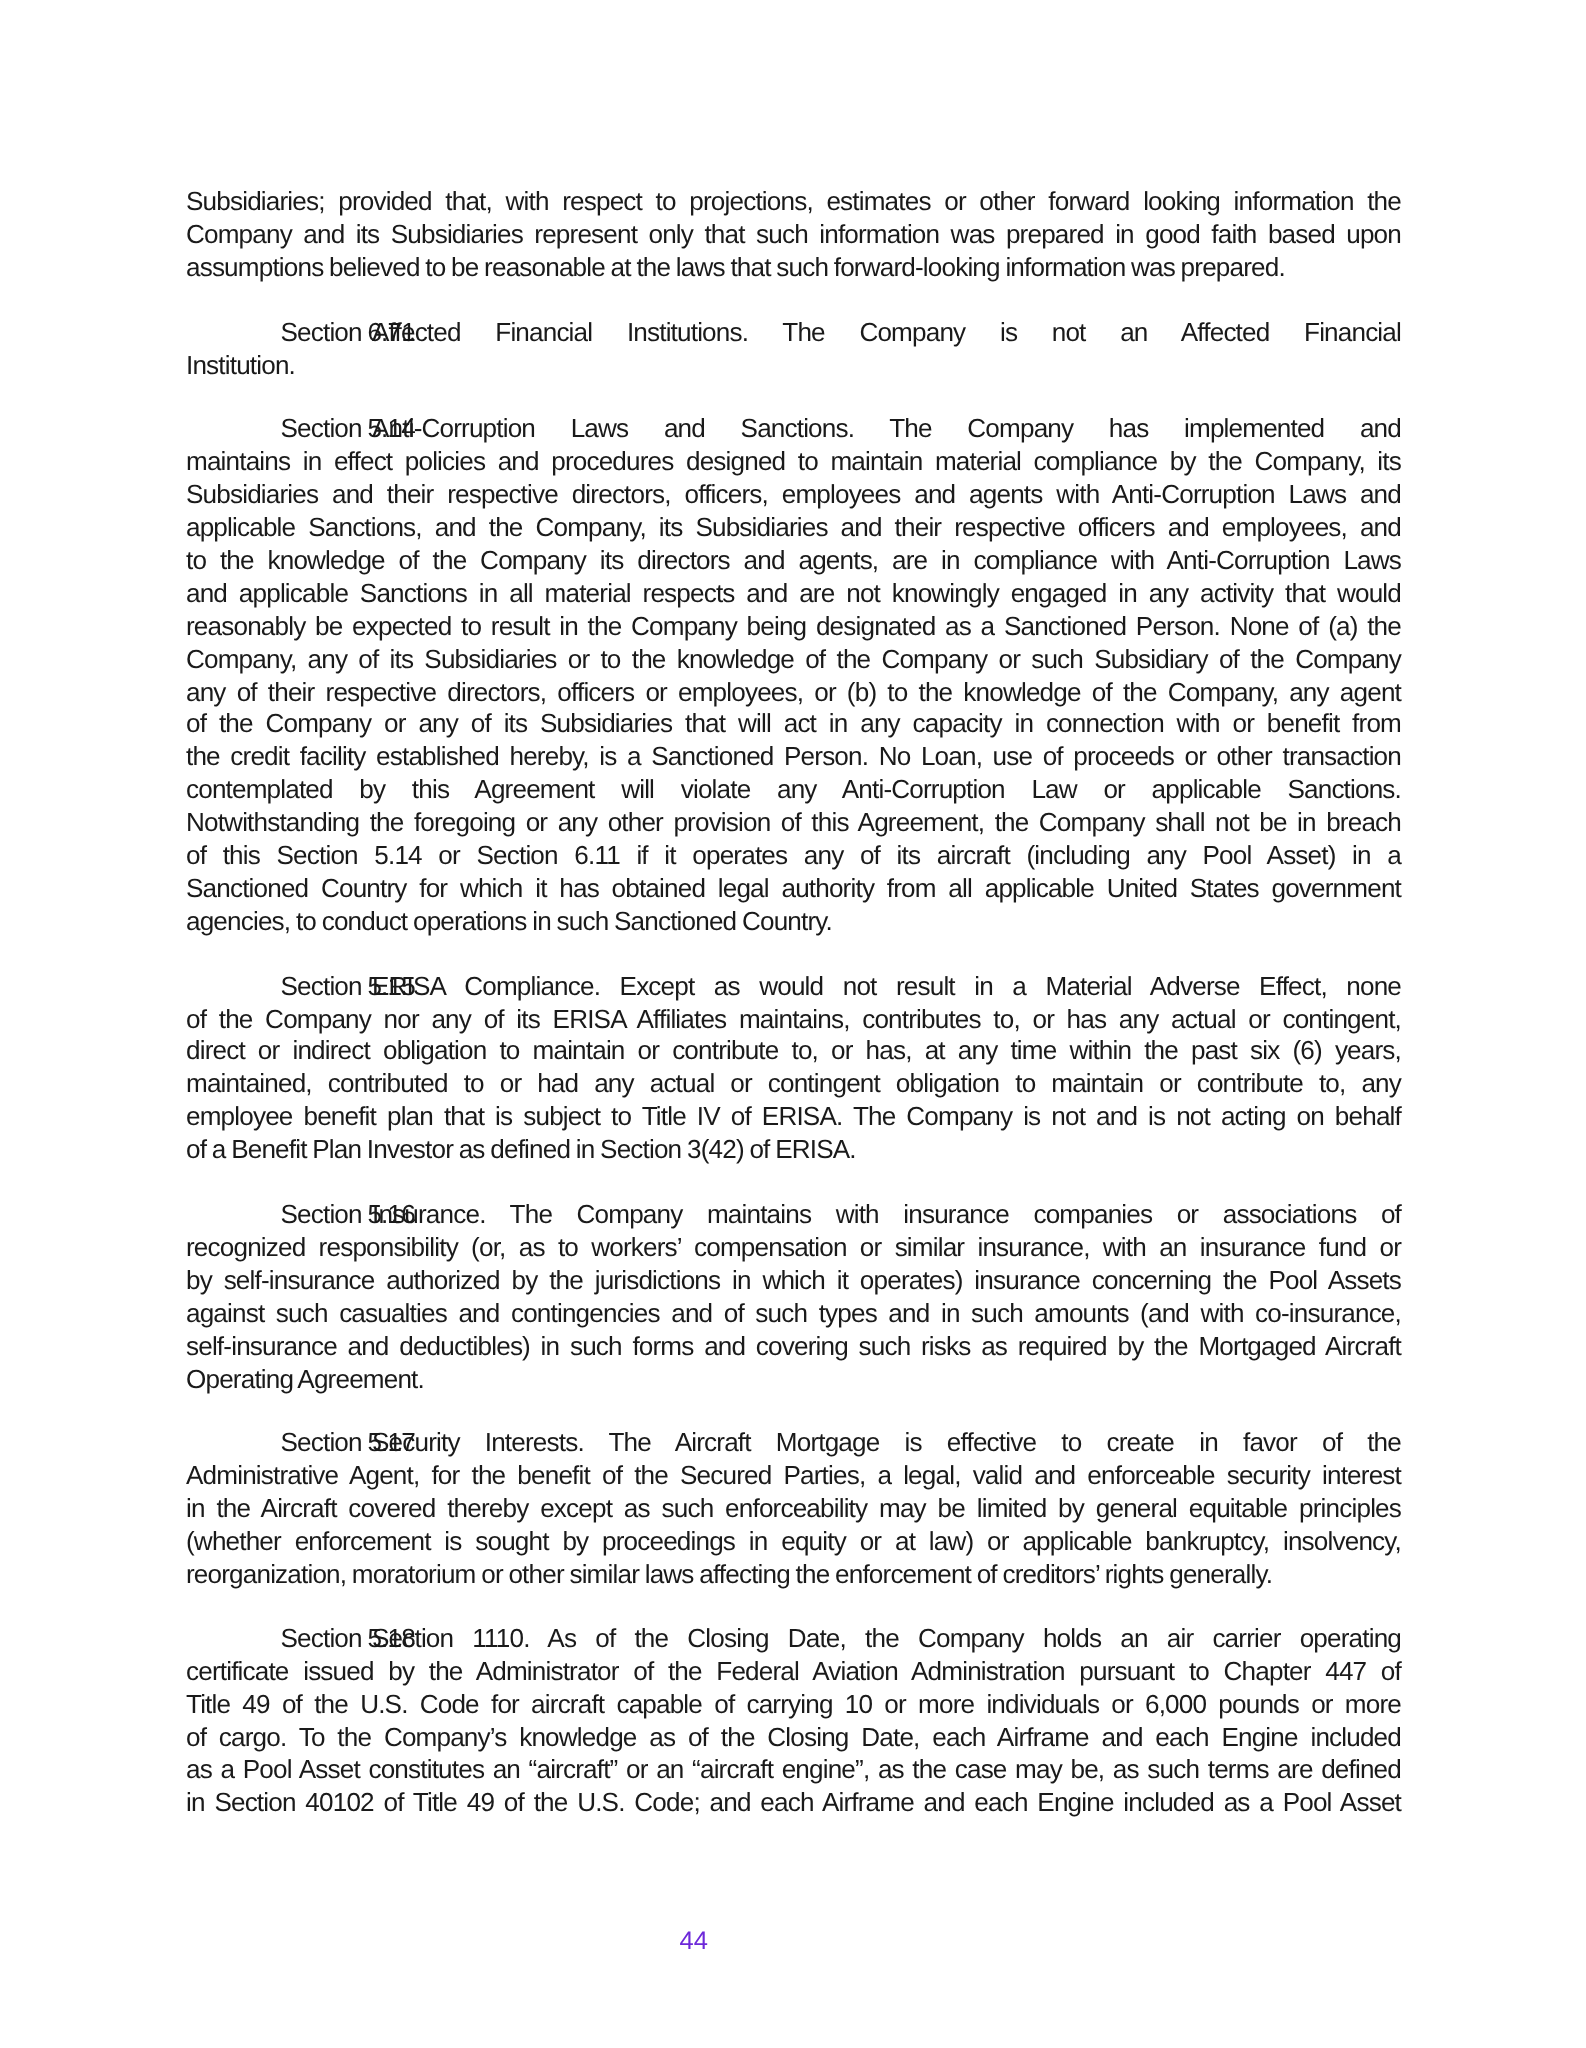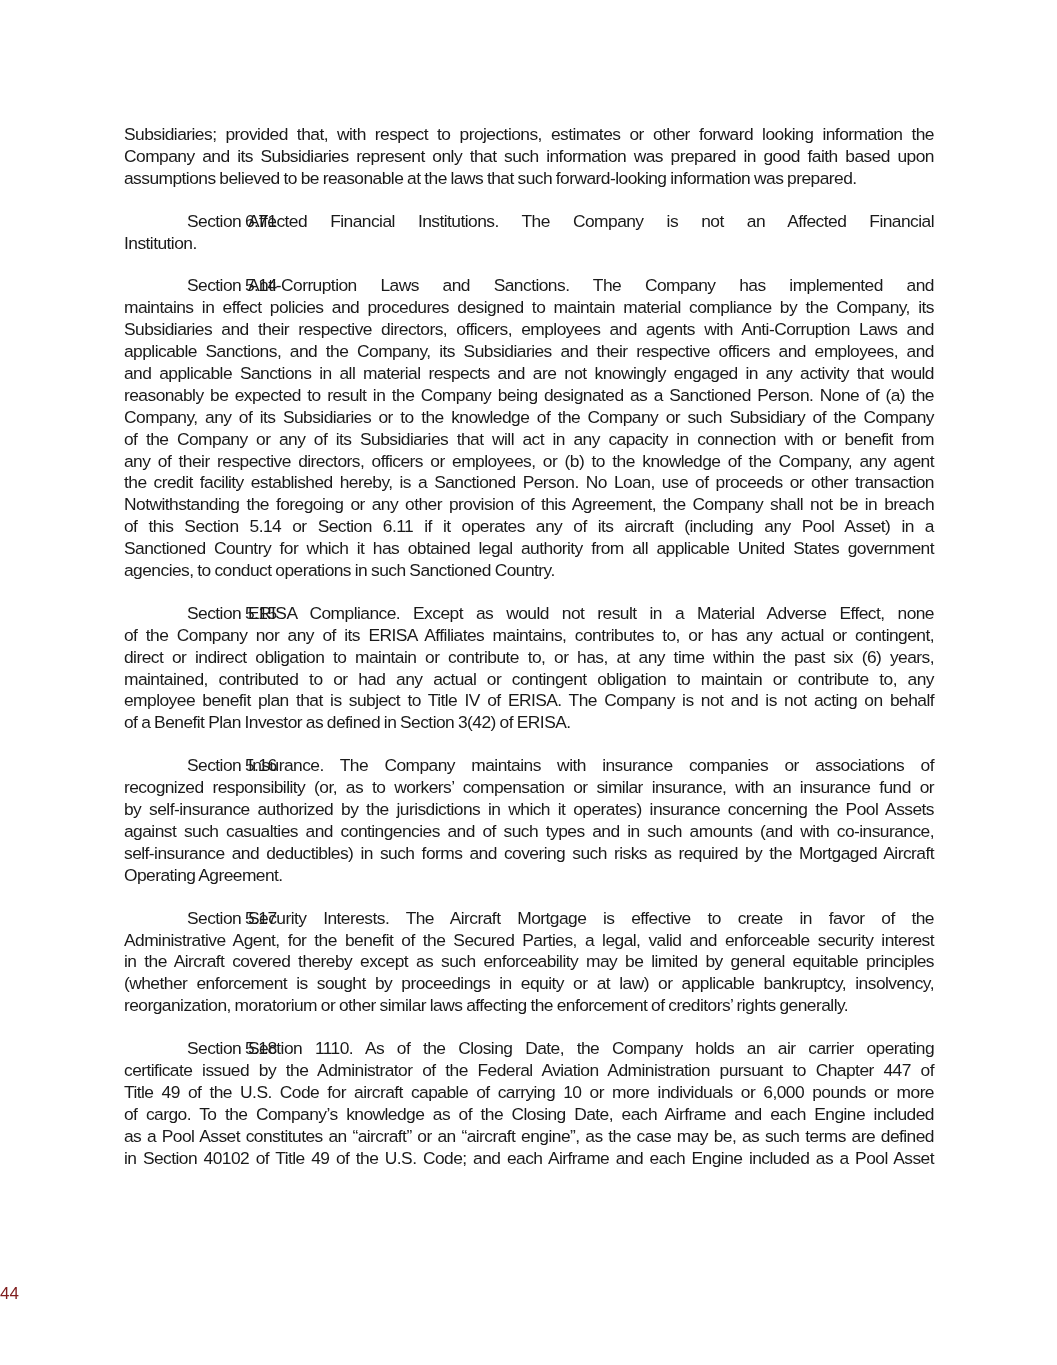--- a/index.html
+++ b/index.html
@@ -17,22 +17,22 @@
     text-align-last: justify;
     letter-spacing: -0.55px;
     word-spacing: -0.5px;
     transform-origin: left top;
   }
   .line.last { text-align-last: left; }
   .sec-num { display: inline-block; width: 124px; padding-left: 63px; box-sizing: border-box; }
   .u { text-underline-offset: 2px; }
   .page-number {
     position: absolute; left: 0; width: 925px; top: 1284px;
-    text-align: left;
-    font-family: "Liberation Sans", sans-serif; font-size: 17px; color: #7f1d1d;
+    text-align: center;
+    font-family: "Liberation Sans", sans-serif; font-size: 17px; color: #6d28d9;
   }
 </style>
 </head>
 <body>
 
 <div class="page">
 
   <div class="para">
     <div class="line">Subsidiaries; provided that, with respect to projections, estimates or other forward looking information the</div>
     <div class="line">Company and its Subsidiaries represent only that such information was prepared in good faith based upon</div>
@@ -42,26 +42,28 @@
   <div class="para">
     <div class="line"><span class="sec-num">Section 6.71</span><span class="u">Affected Financial Institutions</span><span>. The Company is not an Affected Financial</span></div>
     <div class="line last">Institution.</div>
   </div>
 
   <div class="para">
     <div class="line"><span class="sec-num">Section 5.14</span><span class="u">Anti-Corruption Laws and Sanctions</span><span>. The Company has implemented and</span></div>
     <div class="line">maintains in effect policies and procedures designed to maintain material compliance by the Company, its</div>
     <div class="line">Subsidiaries and their respective directors, officers, employees and agents with Anti-Corruption Laws and</div>
     <div class="line">applicable Sanctions, and the Company, its Subsidiaries and their respective officers and employees, and</div>
+    <div class="line">to the knowledge of the Company its directors and agents, are in compliance with Anti-Corruption Laws</div>
     <div class="line">and applicable Sanctions in all material respects and are not knowingly engaged in any activity that would</div>
     <div class="line">reasonably be expected to result in the Company being designated as a Sanctioned Person. None of (a) the</div>
     <div class="line">Company, any of its Subsidiaries or to the knowledge of the Company or such Subsidiary of the Company</div>
+    <div class="line">any of their respective directors, officers or employees, or (b) to the knowledge of the Company, any agent</div>
     <div class="line">of the Company or any of its Subsidiaries that will act in any capacity in connection with or benefit from</div>
-    <div class="line">any of their respective directors, officers or employees, or (b) to the knowledge of the Company, any agent</div>
     <div class="line">the credit facility established hereby, is a Sanctioned Person. No Loan, use of proceeds or other transaction</div>
+    <div class="line">contemplated by this Agreement will violate any Anti-Corruption Law or applicable Sanctions.</div>
     <div class="line">Notwithstanding the foregoing or any other provision of this Agreement, the Company shall not be in breach</div>
     <div class="line"><span>of this </span><span class="u">Section 5.14</span><span> or </span><span class="u">Section 6.11</span><span> if it operates any of its aircraft (including any Pool Asset) in a</span></div>
     <div class="line">Sanctioned Country for which it has obtained legal authority from all applicable United States government</div>
     <div class="line last">agencies, to conduct operations in such Sanctioned Country.</div>
   </div>
 
   <div class="para">
     <div class="line"><span class="sec-num">Section 5.15</span><span class="u">ERISA Compliance</span><span>. Except as would not result in a Material Adverse Effect, none</span></div>
     <div class="line">of the Company nor any of its ERISA Affiliates maintains, contributes to, or has any actual or contingent,</div>
     <div class="line">direct or indirect obligation to maintain or contribute to, or has, at any time within the past six (6) years,</div>

